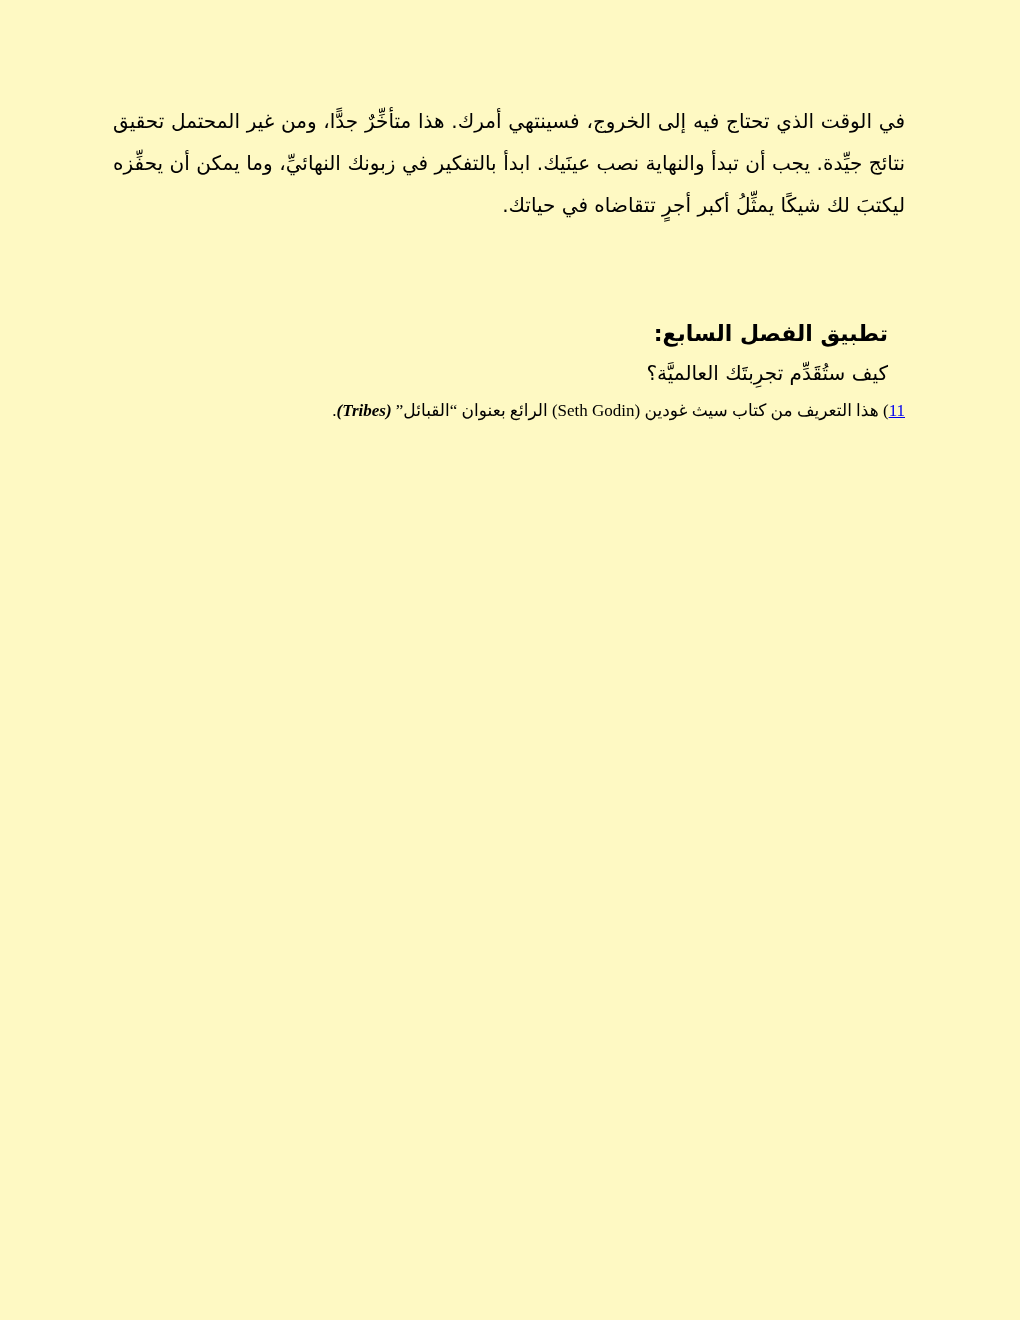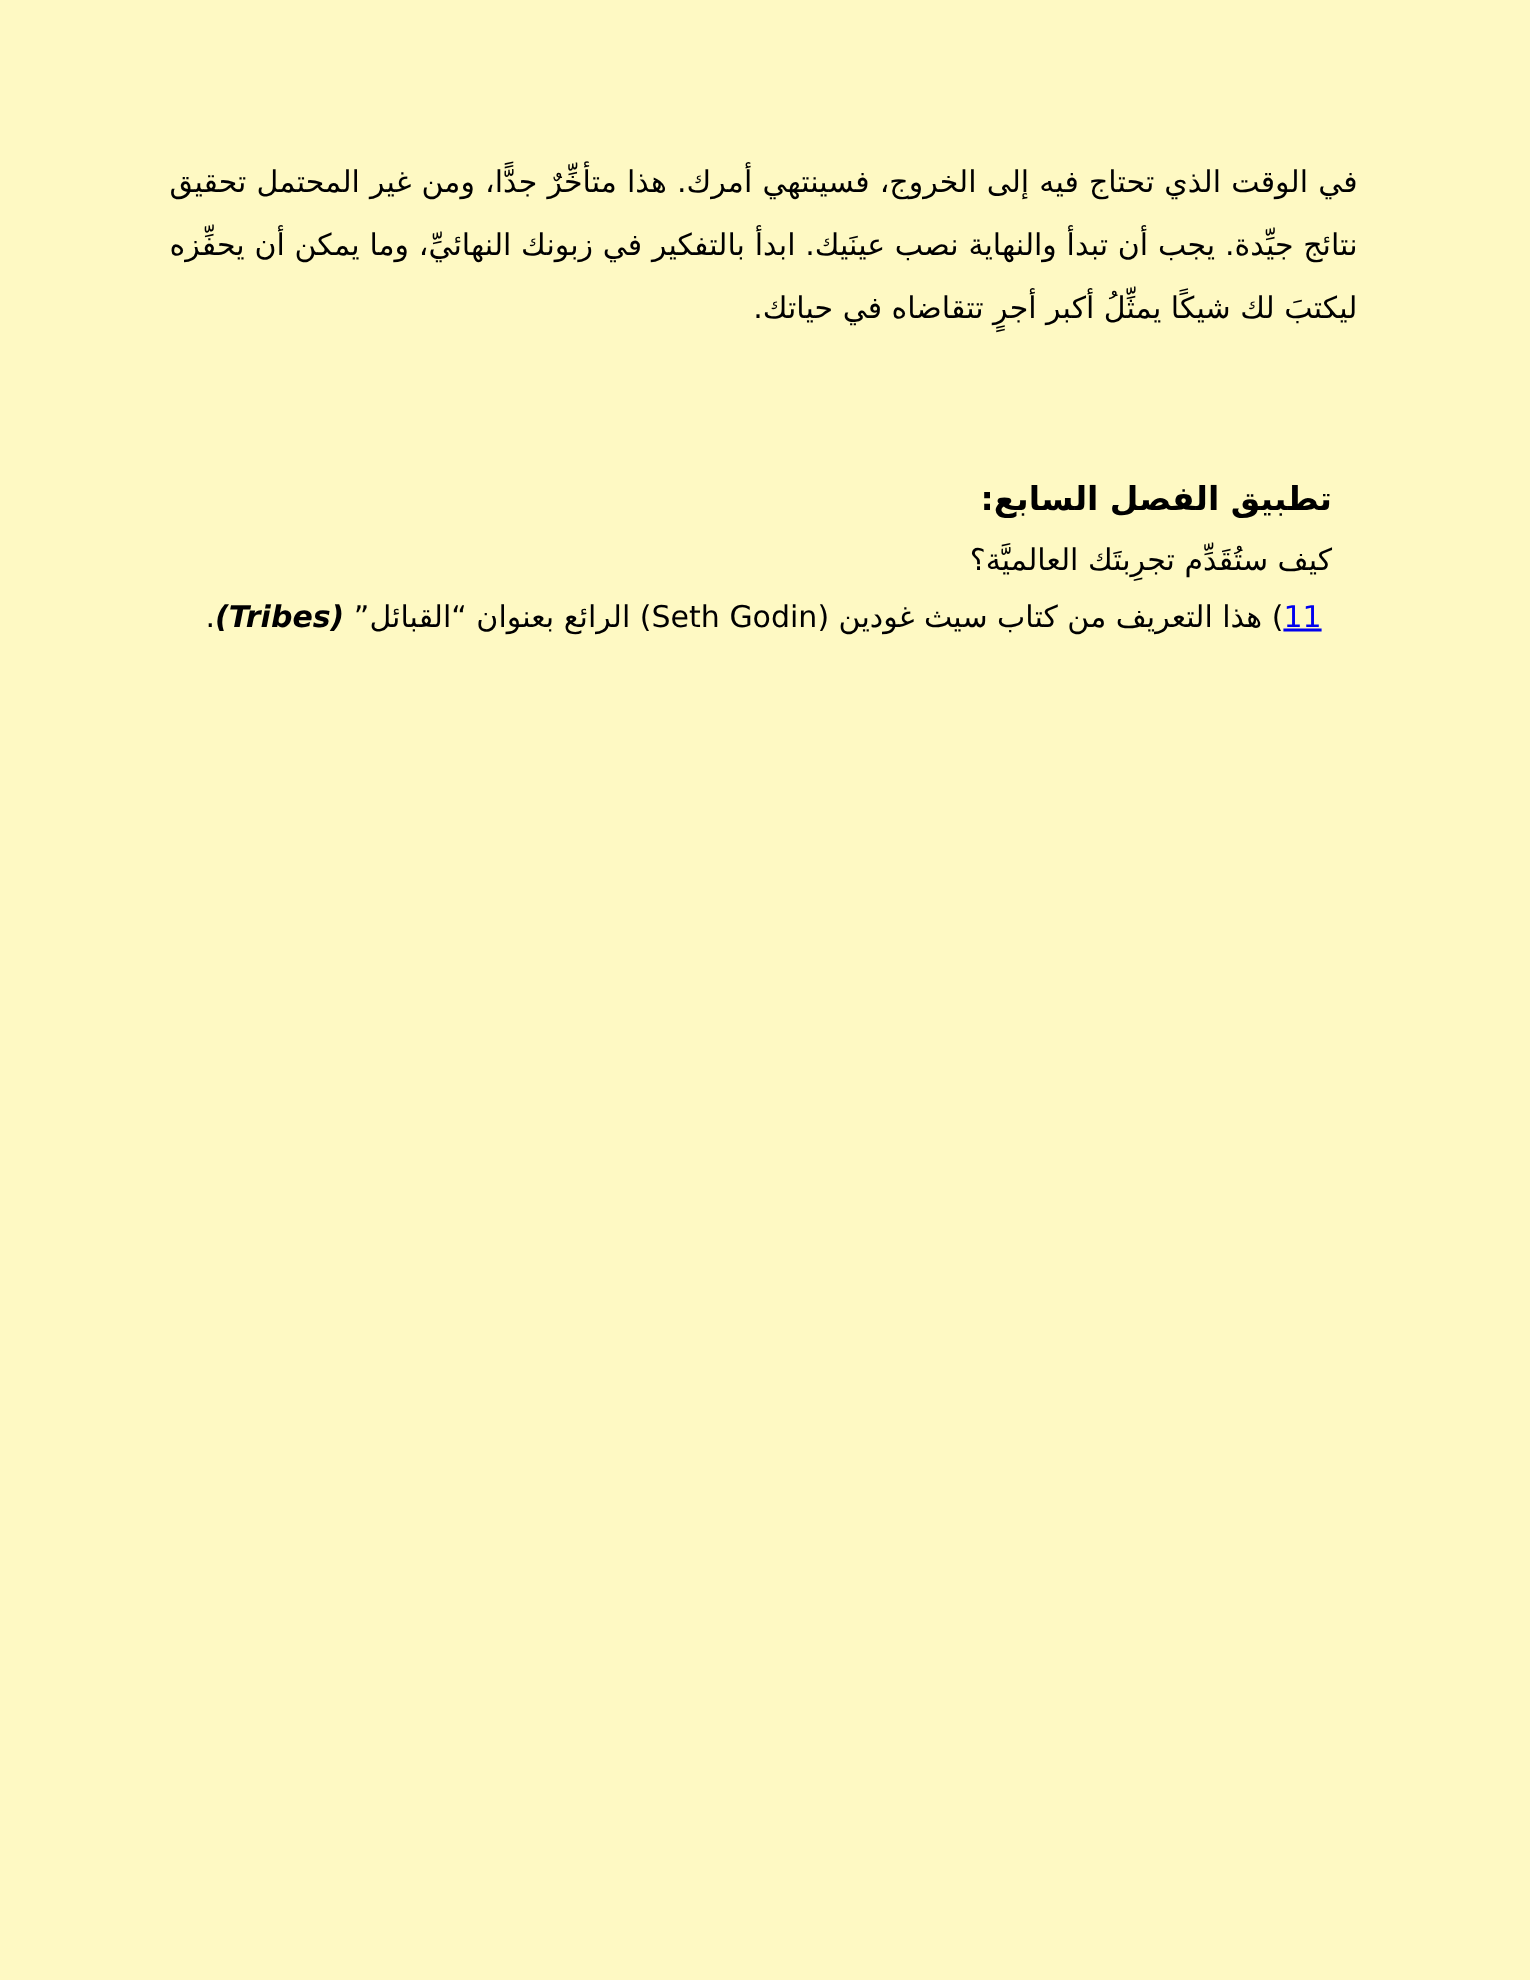--- a/index.html
+++ b/index.html
@@ -51,23 +51,24 @@
     line-height: 38px;
   }
   .footnote {
     position: absolute;
     top: 398px;
     right: 115px;
     width: 792px;
     margin: 0;
     direction: rtl;
     unicode-bidi: embed;
-    text-align: center;
-    font-size: 20px;
+    text-align: right;
+    font-size: 17px;
     line-height: 26px;
+    font-family: Liberation Serif, serif;
   }
   .fn-ref {
     color: #0000ee;
     text-decoration: underline;
     cursor: pointer;
   }
   .fn-title {
     font-style: italic;
     font-weight: bold;
   }

